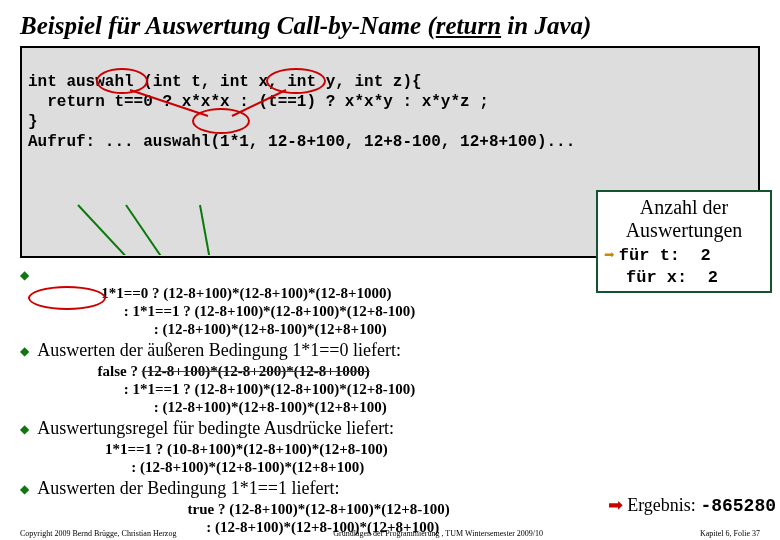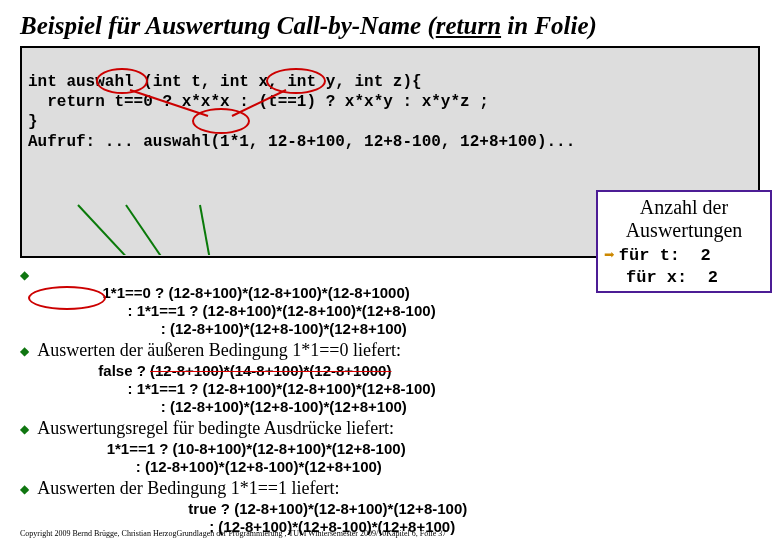--- a/index.html
+++ b/index.html
@@ -3,40 +3,40 @@
 <meta charset="utf-8">
 <style>
 body{margin:0;padding:0;font-family:"Times New Roman",serif;background:#fff;width:780px;height:540px;overflow:hidden}
 .page{padding:12px 20px}
 .title{font-size:25px;font-style:italic;font-weight:bold;margin-bottom:6px}
 .title .u{text-decoration:underline}
 .codebox{border:2px solid #000;background:#ddd;font-family:"Courier New",monospace;font-weight:bold;font-size:16px;padding:4px 6px;line-height:1.25;white-space:pre;position:relative}
 .bullets{margin-top:6px}
 .bullet{display:flex;align-items:flex-start;font-size:18px;margin-top:2px}
 .diamond{color:#0f7610;font-size:12px;margin-right:8px;margin-top:4px}
-.mono{font-family:Liberation Sans, sans-serif;font-weight:bold;font-size:15px;white-space:pre;line-height:1.2;margin-left:70px;margin-top:1px}
+.mono{font-family:Liberation Serif, serif;font-weight:bold;font-size:15px;white-space:pre;line-height:1.2;margin-left:70px;margin-top:1px}
 .redline{text-decoration:line-through;text-decoration-color:#d00}
-.sidebox{position:absolute;right:8px;top:190px;width:160px;border:2px solid #4c1d95;border-radius:0;background:#fff;padding:4px 6px;font-size:19px;text-align:center}
+.sidebox{position:absolute;right:8px;top:190px;width:160px;border:2px solid #14532d;border-radius:0;background:#fff;padding:4px 6px;font-size:19px;text-align:center}
 .sidebox .hdr{font-family:"Times New Roman",serif;font-size:20px}
 .sidebox .row{display:flex;align-items:center;font-family:"Courier New",monospace;font-weight:bold;font-size:17px;text-align:left;margin-top:2px}
 .arrow{color:#c80;font-size:18px;margin-right:4px}
 .arrowred{color:#c00;font-size:18px;margin-right:4px}
 .result{position:absolute;right:4px;bottom:24px;font-size:18px}
 .result .code{font-family:"Courier New",monospace;font-weight:bold}
-.footer{position:absolute;bottom:2px;left:0;right:0;display:flex;justify-content:flex-start;font-size:8px;padding:0 20px}
+.footer{position:absolute;bottom:2px;left:0;right:0;display:flex;justify-content:space-between;font-size:8px;padding:0 20px}
 svg.overlay{position:absolute;left:0;top:0;pointer-events:none}
 .codebox .ellipse{position:absolute;border:2px solid #c00;border-radius:50%}
 .bulletov{position:relative}
 .bulletov .ellipse{position:absolute;border:2px solid #c00;border-radius:50%}
 </style>
 </head>
 <body>
 
 <div class="page">
-  <div class="title"><span>Beispiel für Auswertung Call-by-Name (</span><span class="u">return</span><span> in Folie)</span></div>
+  <div class="title"><span>Beispiel für Auswertung Call-by-Name (</span><span class="u">return</span><span> in Java)</span></div>
 
   <div class="codebox">
 <span>int auswahl (int t, int x, int y, int z){</span>
 <span>  return t==0 ? x*x*x : (t==1) ? x*x*y : x*y*z ;</span>
 <span>}</span>
 <span>Aufruf: ... auswahl(1*1, 12-8+100, 12+8-100, 12+8+100)...</span>
 <span class="ellipse" style="left:170px;top:60px;width:54px;height:22px"></span>
 <span class="ellipse" style="left:74px;top:20px;width:48px;height:22px"></span>
 <span class="ellipse" style="left:244px;top:20px;width:56px;height:22px"></span>
 <svg class="overlay" width="740" height="90">
@@ -56,21 +56,21 @@
     <svg class="overlay" width="600" height="90" style="left:0;top:165px">
       <line x1="160" y1="128" x2="78" y2="40" stroke="#0a7a0a" stroke-width="2"></line>
       <line x1="186" y1="128" x2="126" y2="40" stroke="#0a7a0a" stroke-width="2"></line>
       <line x1="216" y1="128" x2="200" y2="40" stroke="#0a7a0a" stroke-width="2"></line>
     </svg>
 
     <div class="bullet">
         <span class="diamond">◆</span>
         <span>Auswerten der äußeren Bedingung 1*1==0 liefert:</span>
       </div>
-    <div class="mono"><span>  false ? </span><span class="redline">(12-8+100)*(14-8+100)*(12-8+1000)</span>
+    <div class="mono"><span>  false ? </span><span class="redline">(12-8+100)*(12-8+200)*(12-8+1000)</span>
 <span>         : 1*1==1 ? (12-8+100)*(12-8+100)*(12+8-100)
                  : (12-8+100)*(12+8-100)*(12+8+100)</span></div>
 
     <div class="bullet">
         <span class="diamond">◆</span>
         <span>Auswertungsregel für bedingte Ausdrücke liefert:</span>
       </div>
     <div class="mono">    1*1==1 ? (10-8+100)*(12-8+100)*(12+8-100)
            : (12-8+100)*(12+8-100)*(12+8+100)</div>
 
@@ -83,19 +83,22 @@
 
   </div>
 
   <div class="sidebox">
     <div class="hdr">Anzahl der</div>
     <div class="hdr">Auswertungen</div>
     <div class="row"><span class="arrow">➡</span><span>für t:</span>&nbsp;&nbsp;<span>2</span></div>
     <div class="row"><span style="width:22px"></span><span>für x:</span>&nbsp;&nbsp;<span>2</span></div>
   </div>
 
+  <div class="result">
+    <span class="arrowred">➡</span><span>Ergebnis: </span><span class="code">-865280</span>
+  </div>
 
   <div class="footer">
     <span>Copyright 2009 Bernd Brügge, Christian Herzog</span>
     <span>Grundlagen der Programmierung , TUM Wintersemester 2009/10</span>
     <span>Kapitel 6, Folie 37</span>
   </div>
 </div>
 
 </body></html>

